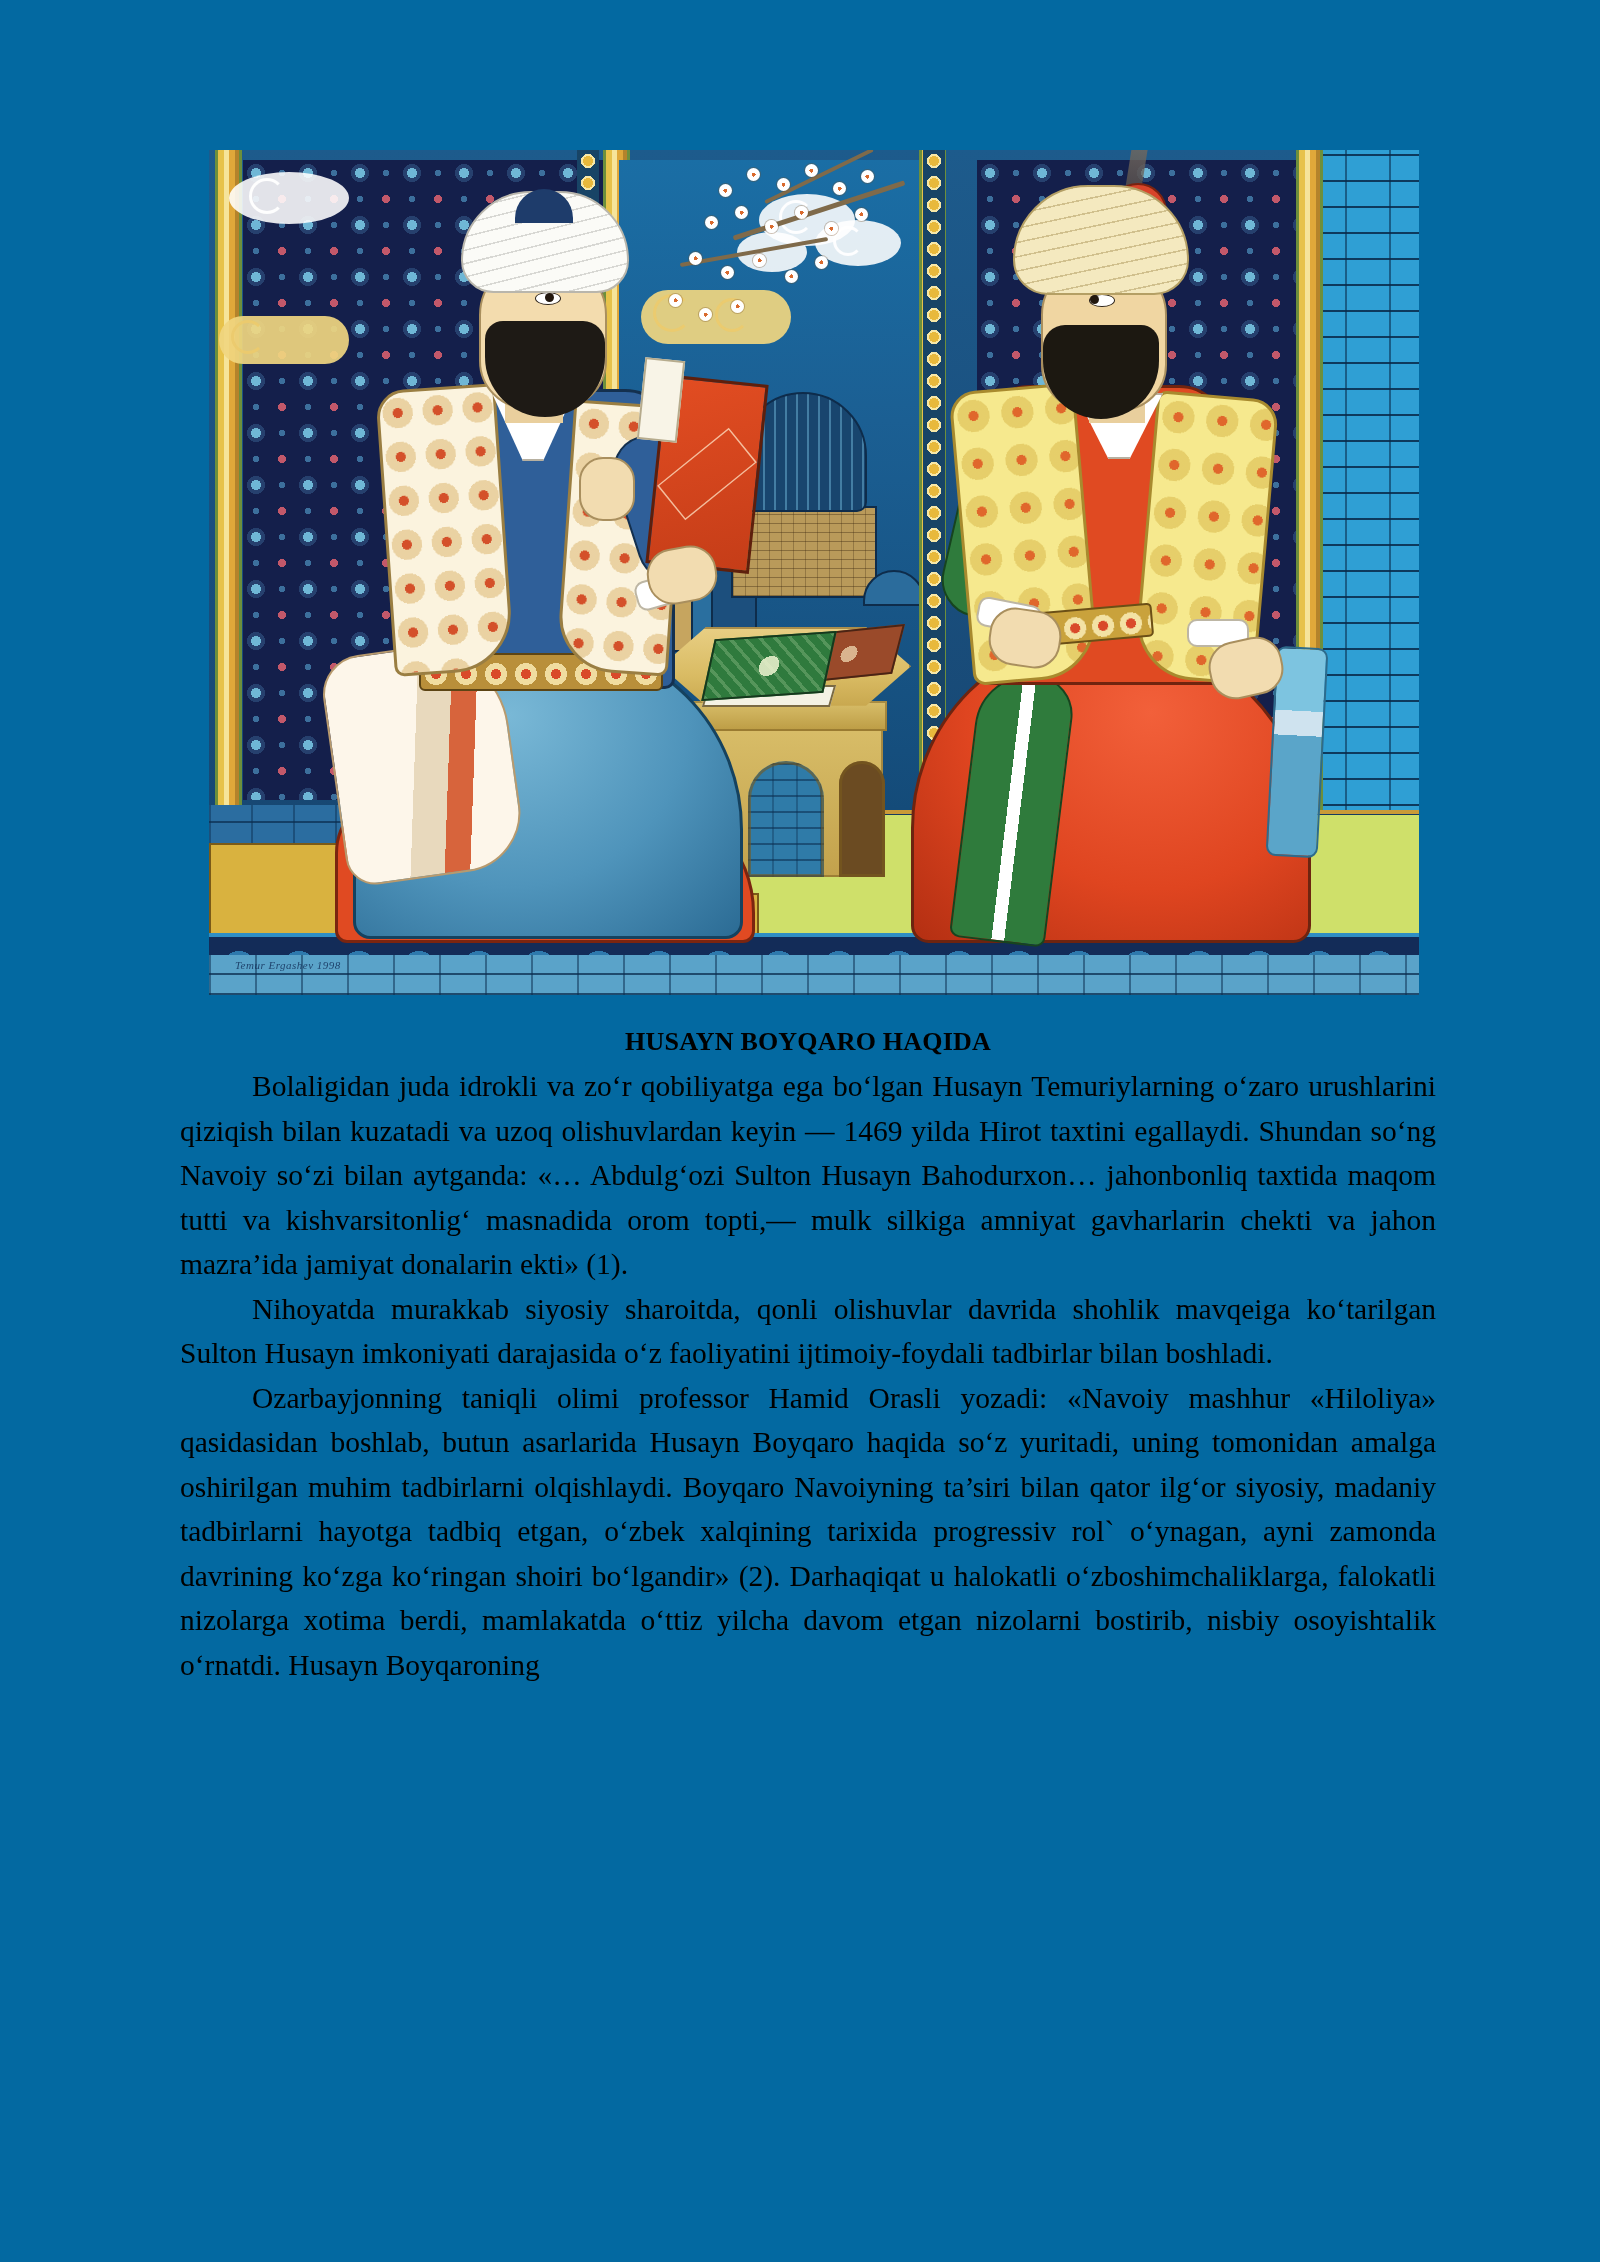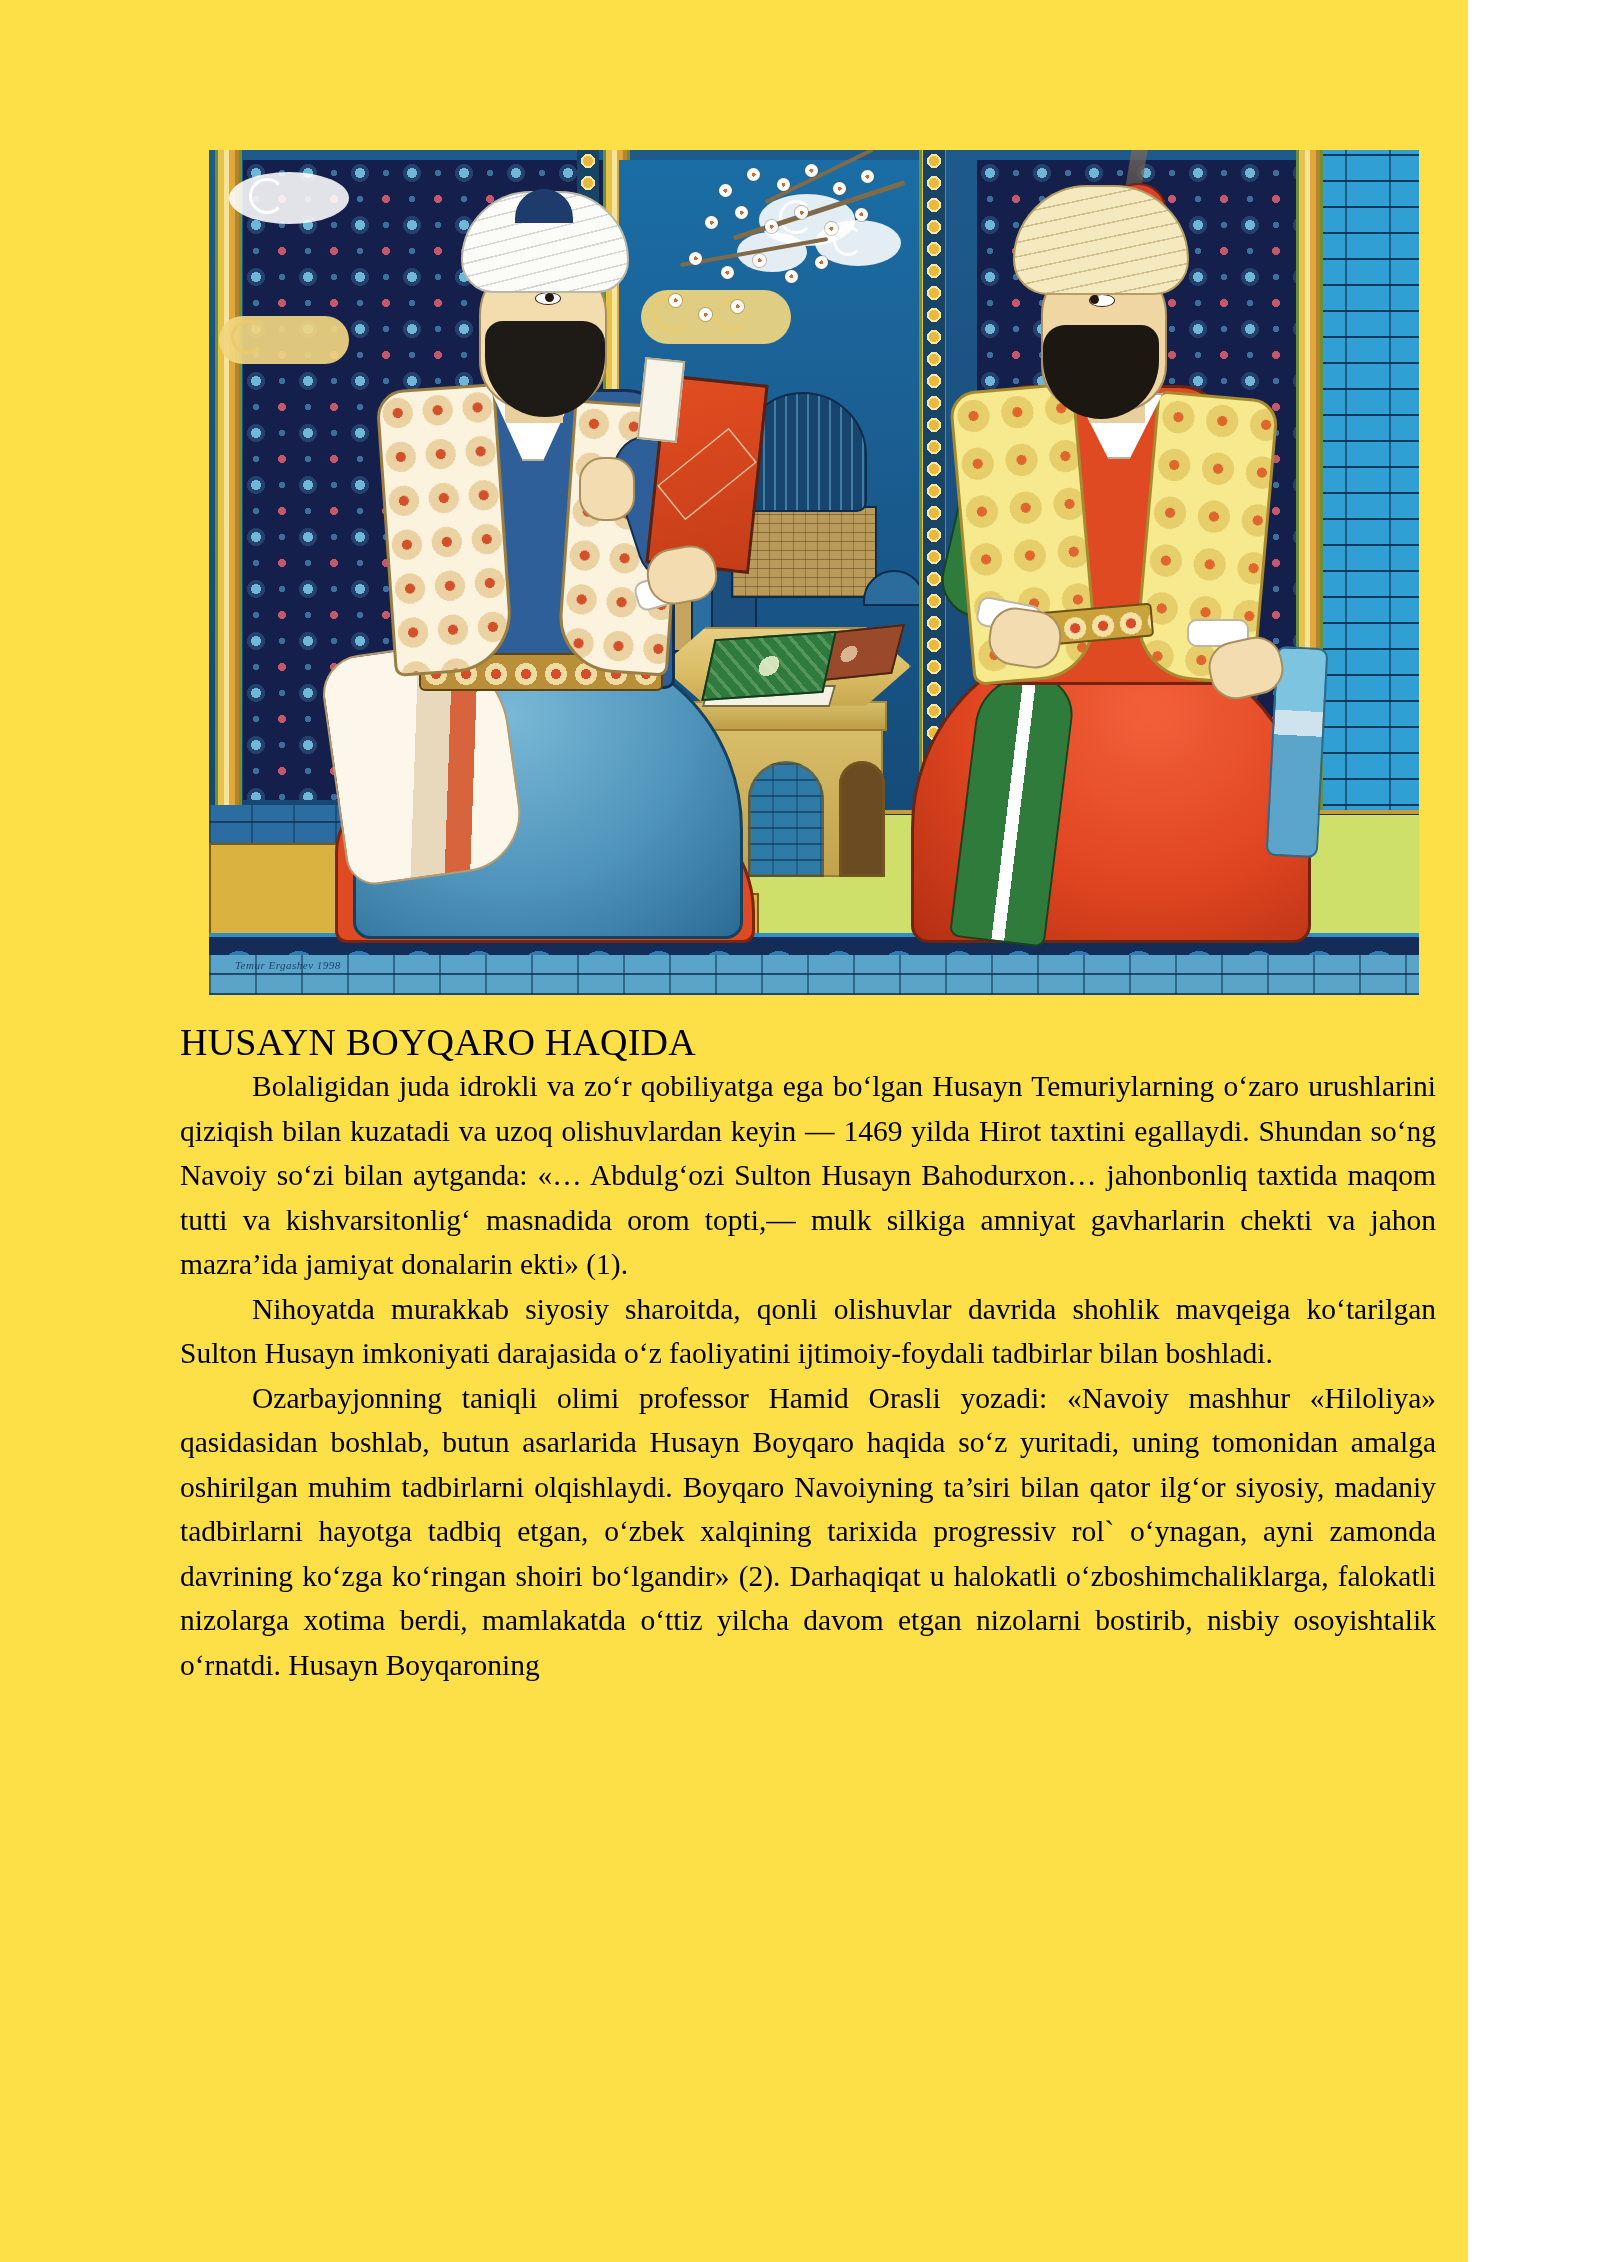--- a/index.html
+++ b/index.html
@@ -8,22 +8,22 @@
     background: #ffffff;
   }
   body {
     width: 1600px; height: 2262px;
     font-family: "Liberation Serif", "DejaVu Serif", serif;
     color: #000000;
     overflow: hidden;
   }
   .page {
     position: relative;
-    width: 1468px; height: 2262px;
-    background: #fde047;
+    width: 1600px; height: 2262px;
+    background: #0369a1;
   }
 
   
   .figure-wrap {
     position: absolute;
     left: 209px; top: 150px;
     width: 1210px; height: 845px;
   }
   .miniature {
     position: relative;
@@ -487,23 +487,23 @@
     opacity: .85; font-style: italic;
     white-space: nowrap;
   }
 
   
   .doc-text {
     position: absolute;
     left: 180px; top: 1022px; width: 1256px;
   }
   .doc-title {
-    text-align: left;
-    font-weight: normal;
-    font-size: 38px;
+    text-align: center;
+    font-weight: bold;
+    font-size: 26px;
     line-height: 40px;
     letter-spacing: .2px;
     margin: 0 0 2px 0;
   }
   p.body {
     margin: 0;
     text-align: justify;
     text-justify: inter-word;
     font-size: 29.5px;
     line-height: 44.5px;

